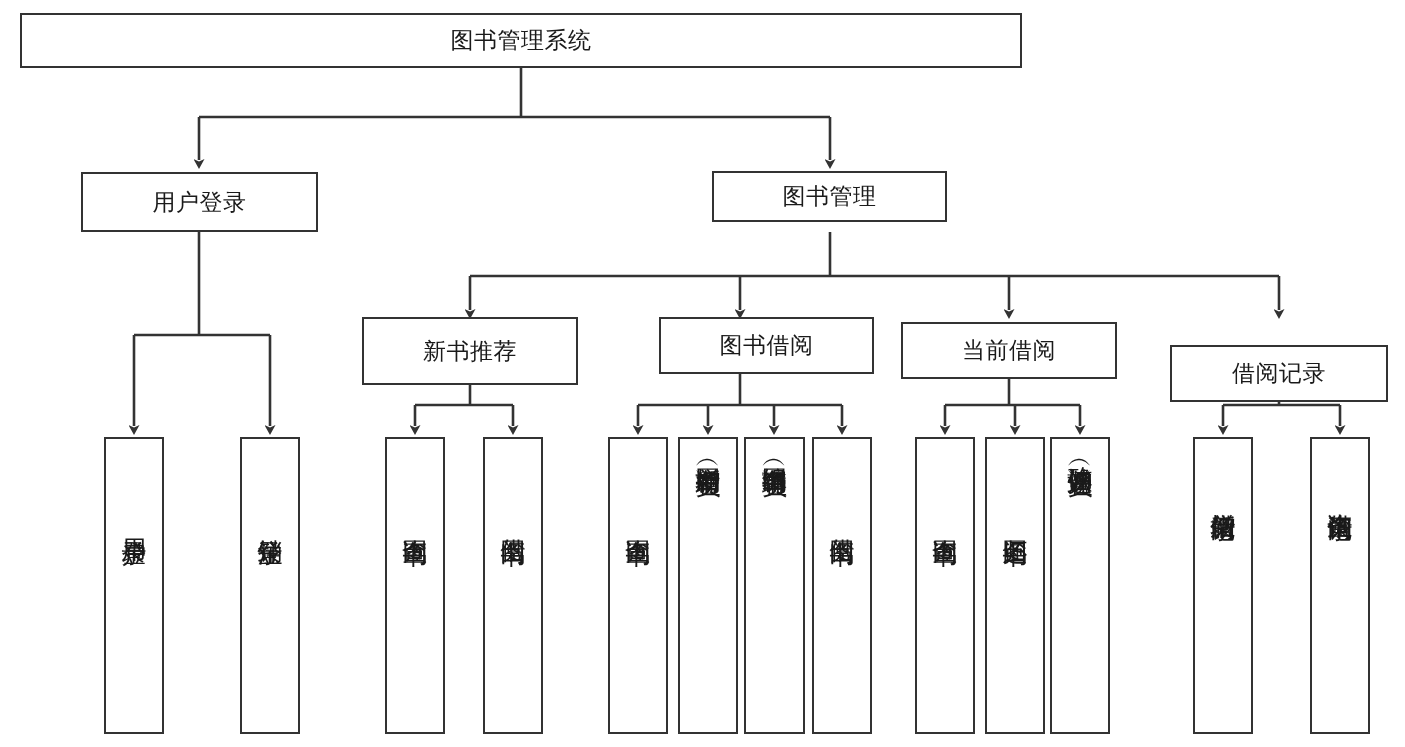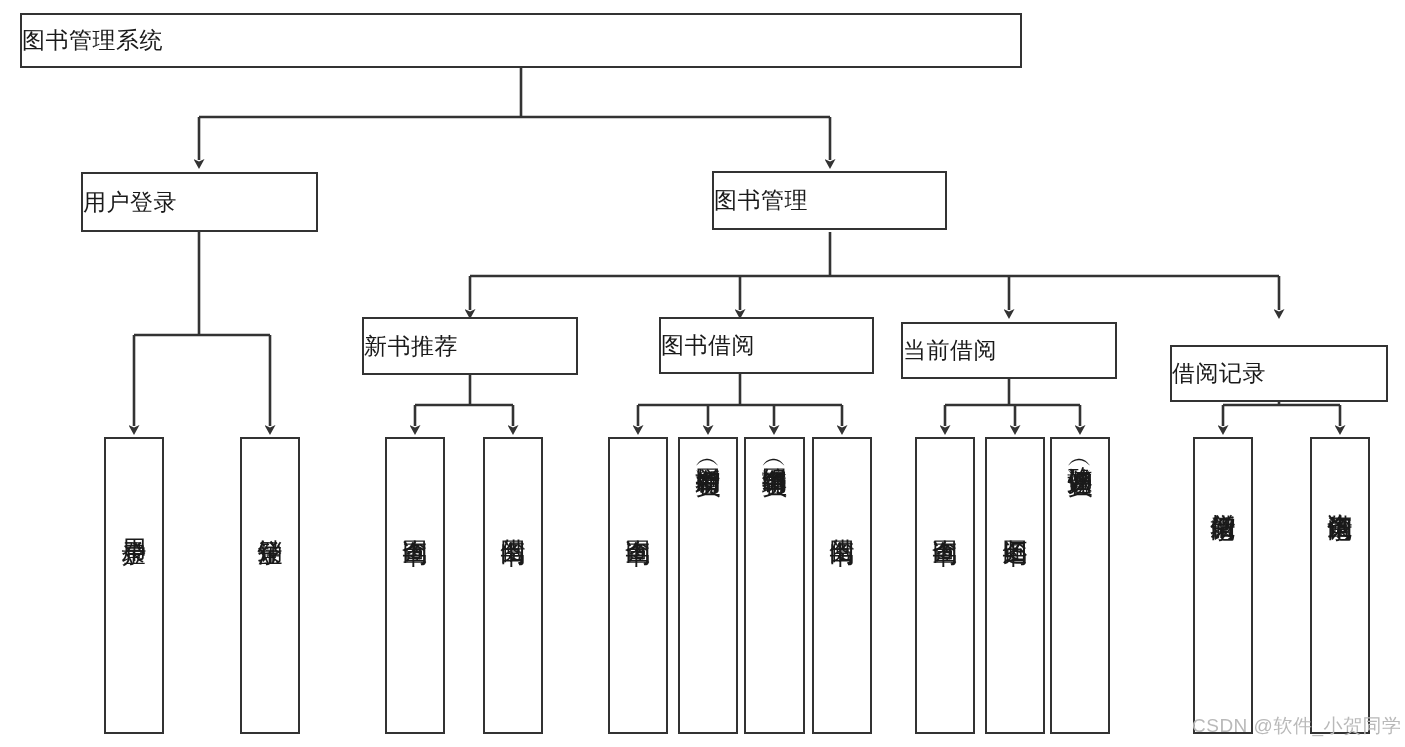--- a/index.html
+++ b/index.html
@@ -24,21 +24,21 @@
     width: 1405px;
     height: 747px;
   }
   .node {
     position: absolute;
     box-sizing: border-box;
     background: #ffffff;
     border: 2.5px solid #333333;
     display: flex;
     align-items: center;
-    justify-content: flex-start;
+    justify-content: center;
     color: #1a1a1a;
     z-index: 2;
   }
   .node .label {
     white-space: pre;
     text-align: center;
     line-height: 1.0;
   }
   .node.horizontal .label {
     font-size: 23px;
@@ -132,25 +132,25 @@
     </g>
   </svg>
 
   <div class="node root horizontal" style="left:20px; top:13px; width:1002px; height:55px;">
     <span class="label">图书管理系统</span>
   </div>
 
   <div class="node horizontal" style="left:81px; top:172px; width:237px; height:60px;">
     <span class="label">用户登录</span>
   </div>
-  <div class="node horizontal" style="left:712px; top:171px; width:235px; height:59px;">
+  <div class="node horizontal" style="left:712px; top:171px; width:235px; height:51px;">
     <span class="label">图书管理</span>
   </div>
 
-  <div class="node horizontal" style="left:362px; top:317px; width:216px; height:58px;">
+  <div class="node horizontal" style="left:362px; top:317px; width:216px; height:68px;">
     <span class="label">新书推荐</span>
   </div>
   <div class="node horizontal" style="left:633px; top:317px; width:215px; height:57px;margin-left:26px;">
     <span class="label">图书借阅</span>
   </div>
   <div class="node horizontal" style="left:901px; top:322px; width:216px; height:57px;">
     <span class="label">当前借阅</span>
   </div>
   <div class="node horizontal" style="left:1170px; top:317px; width:218px; height:57px;margin-top:28px;">
     <span class="label">借阅记录</span>
@@ -193,15 +193,14 @@
     <span class="label">确认归还（管理员）</span>
   </div>
 
   <div class="node vertical midshort" style="left:1193px; top:437px; width:60px; height:297px;">
     <span class="label">新增借阅记录</span>
   </div>
   <div class="node vertical midshort" style="left:1310px; top:437px; width:60px; height:297px;">
     <span class="label">查询借阅记录</span>
   </div>
 
-  <div class="watermark" style="left:1192px; top:713px;">CSDN @软件_小贺同学</div>
 
 </div>
 
 </body></html>

